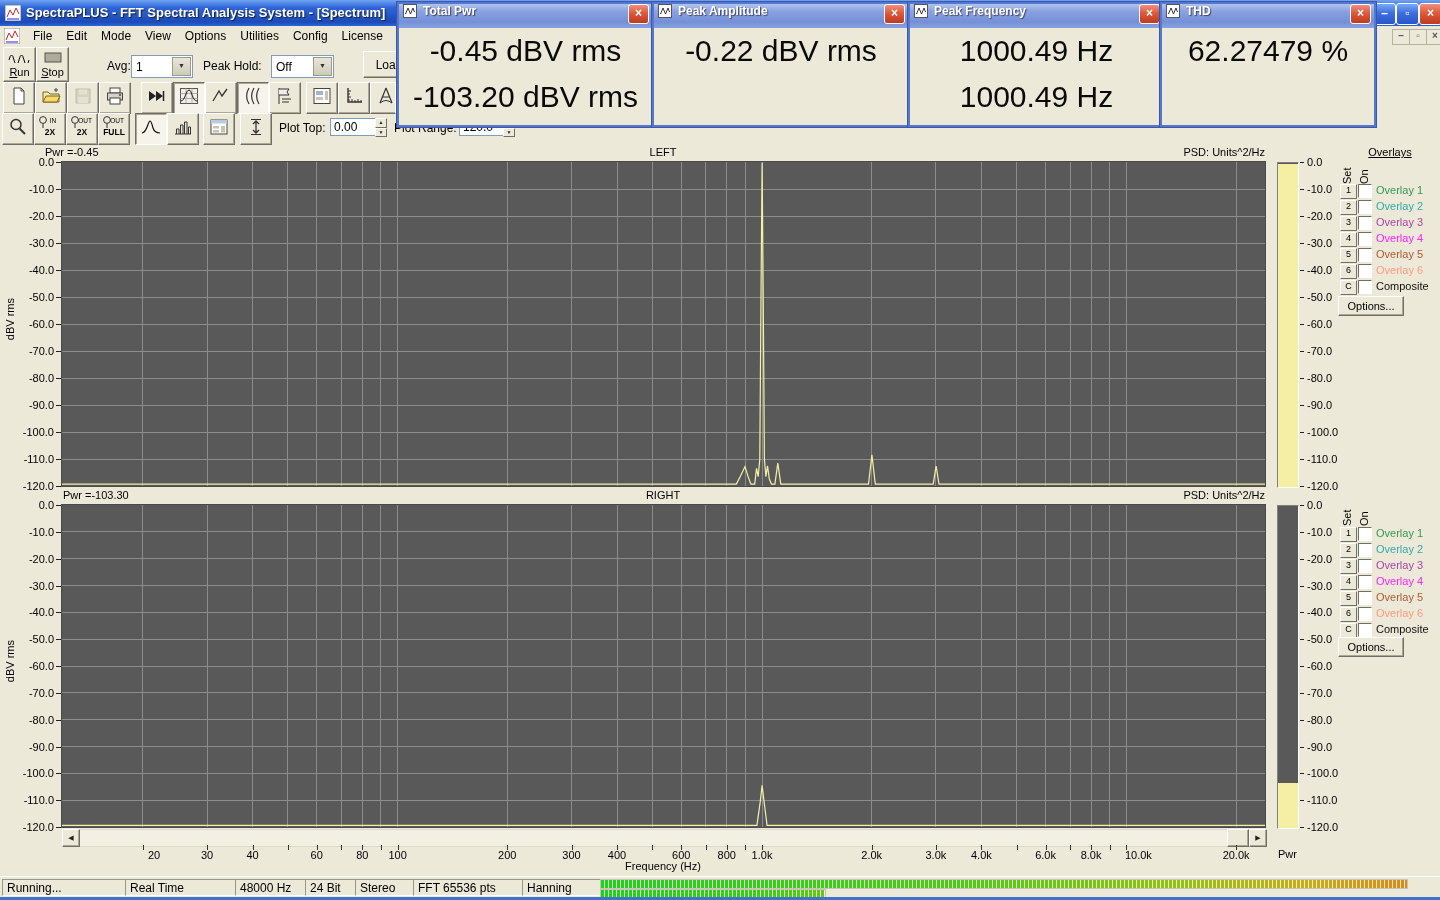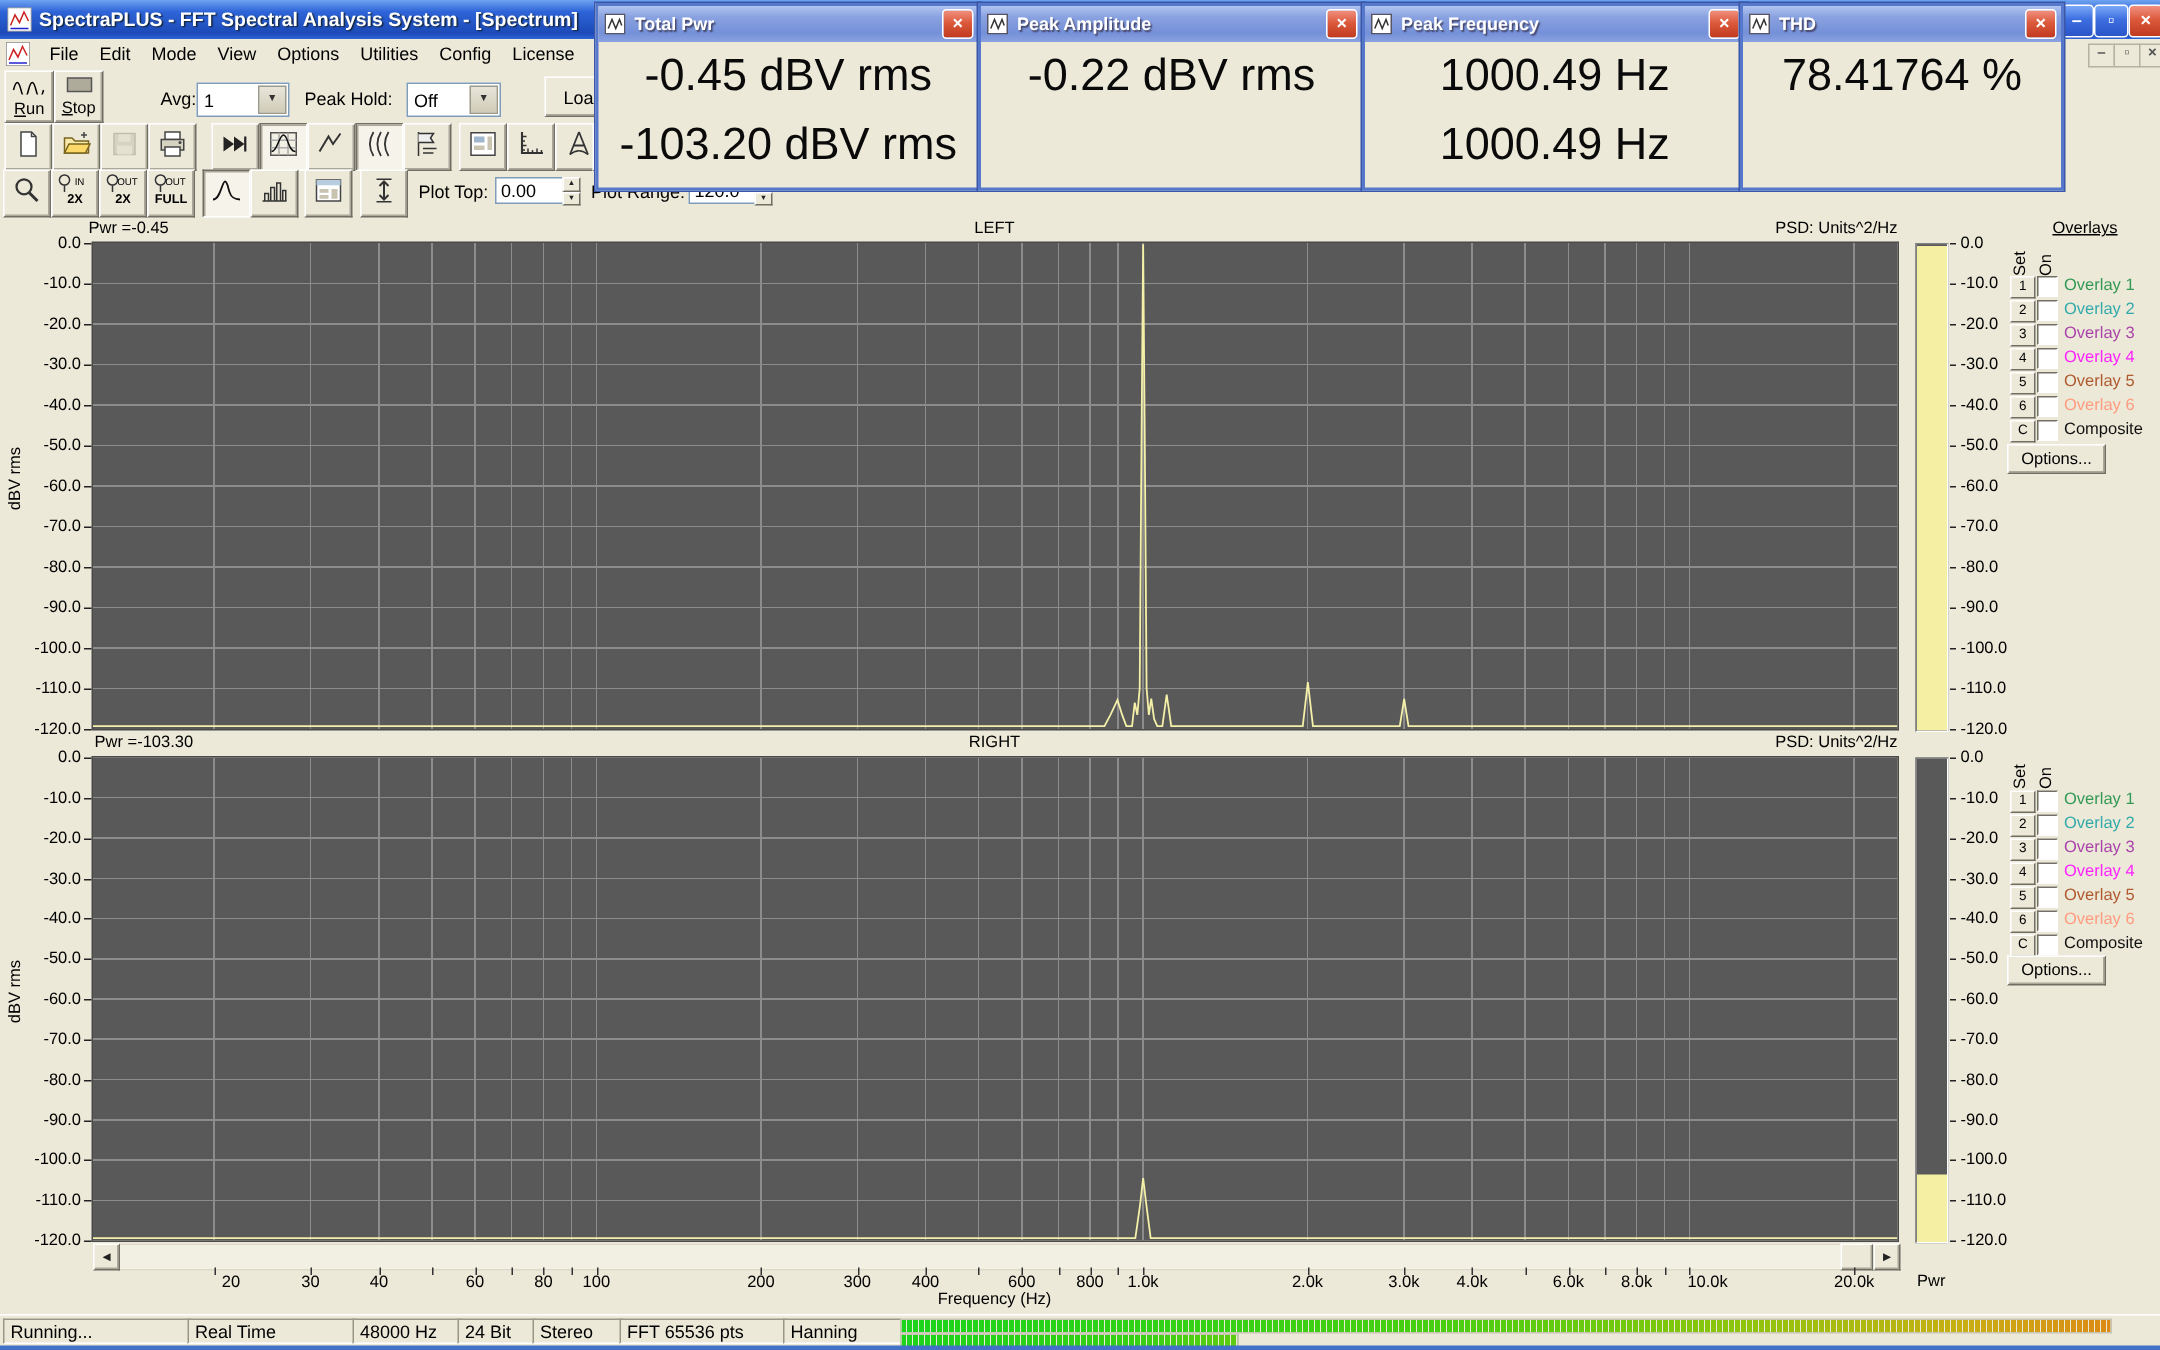--- a/index.html
+++ b/index.html
@@ -55,21 +55,21 @@
   .stfld{border:1px solid;border-color:#9a9787 #fff #fff #9a9787;font-size:12px;
          padding-left:4px;display:flex;align-items:center;background:#ECE9D8;white-space:nowrap;}
   .meter{height:8px;border:1px solid #c8c5b4;
    background-image:repeating-linear-gradient(90deg,rgba(0,0,0,0) 0 3px,#ECE9D8 3px 4px),
      linear-gradient(90deg,#1BD41B 0%,#49CE10 45%,#8FC40C 70%,#C8AE14 88%,#DC8A14 100%);}
   .meter2{background-image:repeating-linear-gradient(90deg,rgba(0,0,0,0) 0 3px,#ECE9D8 3px 4px),
      linear-gradient(90deg,#1BD41B 0%,#35D014 70%,#5ECC10 100%);}
   
   .fwin{border:2px solid #5577CC;box-shadow:0 0 0 1px #3A57A8;background:#ECE9D8;z-index:50;}
   .ftitle{height:24px;background:linear-gradient(180deg,#B0C4F0 0%,#8AA2E0 30%,#7490D8 75%,#8AA2E0 100%);
-          display:flex;align-items:center;}
+          display:flex;align-items:flex-start;}
   .fttext{color:#fff;font-size:12px;font-weight:bold;text-shadow:1px 1px 1px #446;margin-left:5px;flex:1;}
   .fclose{width:19px;height:18px;margin-right:3px;border:1px solid #fff;border-radius:3px;color:#fff;
           background:linear-gradient(180deg,#F09080,#DC5A3C 45%,#C03A20);
           font-size:12px;font-weight:bold;text-align:center;line-height:16px;}
   .fval{font-size:30px;color:#0A0A0A;text-align:center;line-height:46px;white-space:nowrap;}
   .ficon{width:15px;height:15px;margin-left:4px;}
   .freqlbl{font-size:11px;transform:translateX(-50%);white-space:nowrap;}
   .ftick{width:1px;height:5px;background:#333;}
   u{text-decoration:underline;}
 </style>
@@ -348,21 +348,21 @@
           <rect x="4" y="13" width="6" height="2.5" fill="#C8C4B0"></rect>
           <rect x="12" y="9" width="4" height="6.5" fill="#C8C4B0"></rect>
         </svg></span>
     </div>
     <div class="b3" style="position: absolute; left: 240px; top: 113px; width: 30px; height: 30px;">
       <span><svg width="20" height="20" viewBox="0 0 20 20">
           <path d="M10 4v12M7 7l3-3 3 3M7 13l3 3 3-3" fill="none" stroke="#333" stroke-width="1.3"></path>
           <path d="M5 2.5h10M5 17.5h10" stroke="#333"></path>
         </svg></span>
     </div>
-    <span class="abs striplbl" style="left: 59px; top: 146px;">Pwr =-0.45</span>
+    <span class="abs striplbl" style="left: 45px; top: 146px;">Pwr =-0.45</span>
     <span class="abs striplbl" style="left: 663px; top: 146px; transform: translateX(-50%);">LEFT</span>
     <span class="abs striplbl" style="left: 1265px; top: 146px; transform: translateX(-100%);">PSD: Units^2/Hz</span>
     <div class="abs plotbg" style="left: 62px; top: 162px; width: 1203px; height: 324px;"><svg width="1203" height="324" viewBox="0 0 1203 324">
         <g stroke="#8C8C8C" stroke-width="1" shape-rendering="crispEdges">
           <line x1="80.8" y1="0" x2="80.8" y2="324"></line>
           <line x1="145.0" y1="0" x2="145.0" y2="324"></line>
           <line x1="190.6" y1="0" x2="190.6" y2="324"></line>
           <line x1="225.9" y1="0" x2="225.9" y2="324"></line>
           <line x1="254.7" y1="0" x2="254.7" y2="324"></line>
           <line x1="279.1" y1="0" x2="279.1" y2="324"></line>
@@ -647,15 +647,15 @@
     </div>
     <div class="abs fwin" style="left: 1160px; top: 2px; width: 212px; height: 121px;">
       <div class="ftitle">
         <span class="ficon"><svg width="14" height="14" viewBox="0 0 14 14">
             <rect x="0.5" y="0.5" width="13" height="13" fill="#fff" stroke="#556"></rect>
             <path d="M2.5 10L5 4l2.5 6L10 4l1.5 4" fill="none" stroke="#333"></path>
           </svg></span>
         <span class="fttext">THD</span>
         <span class="fclose">×</span>
       </div>
-      <div class="fval">78.41764 %</div>
+      <div class="fval">62.27479 %</div>
     </div>
   </div>
 
 </body></html>

